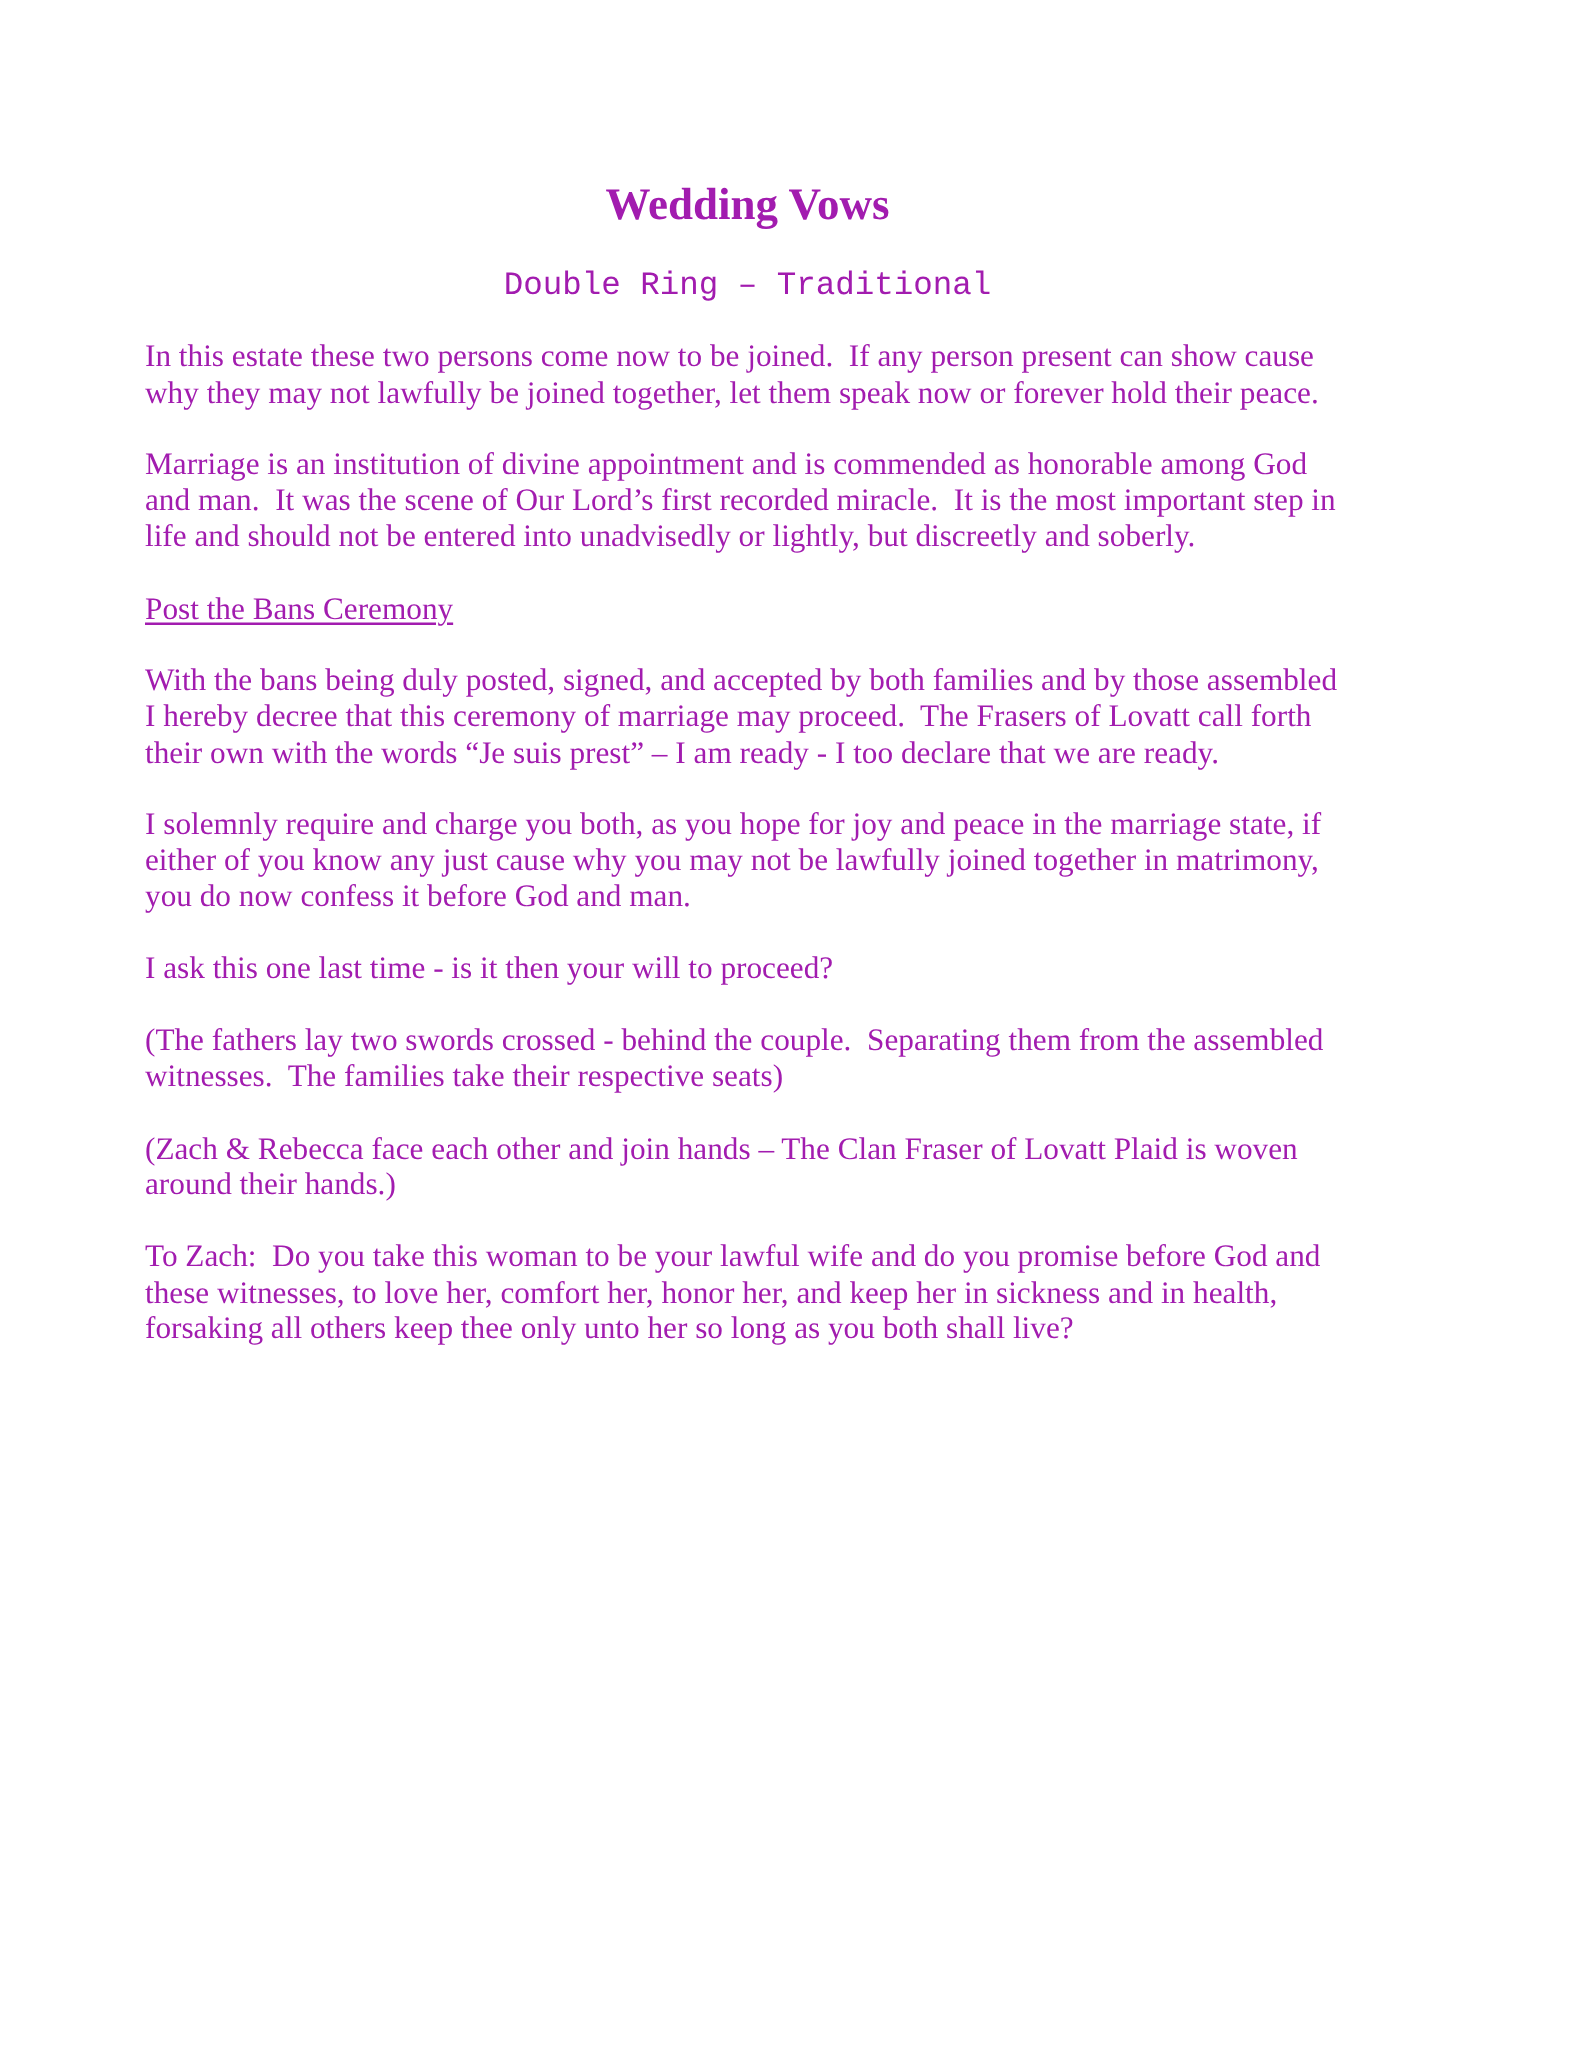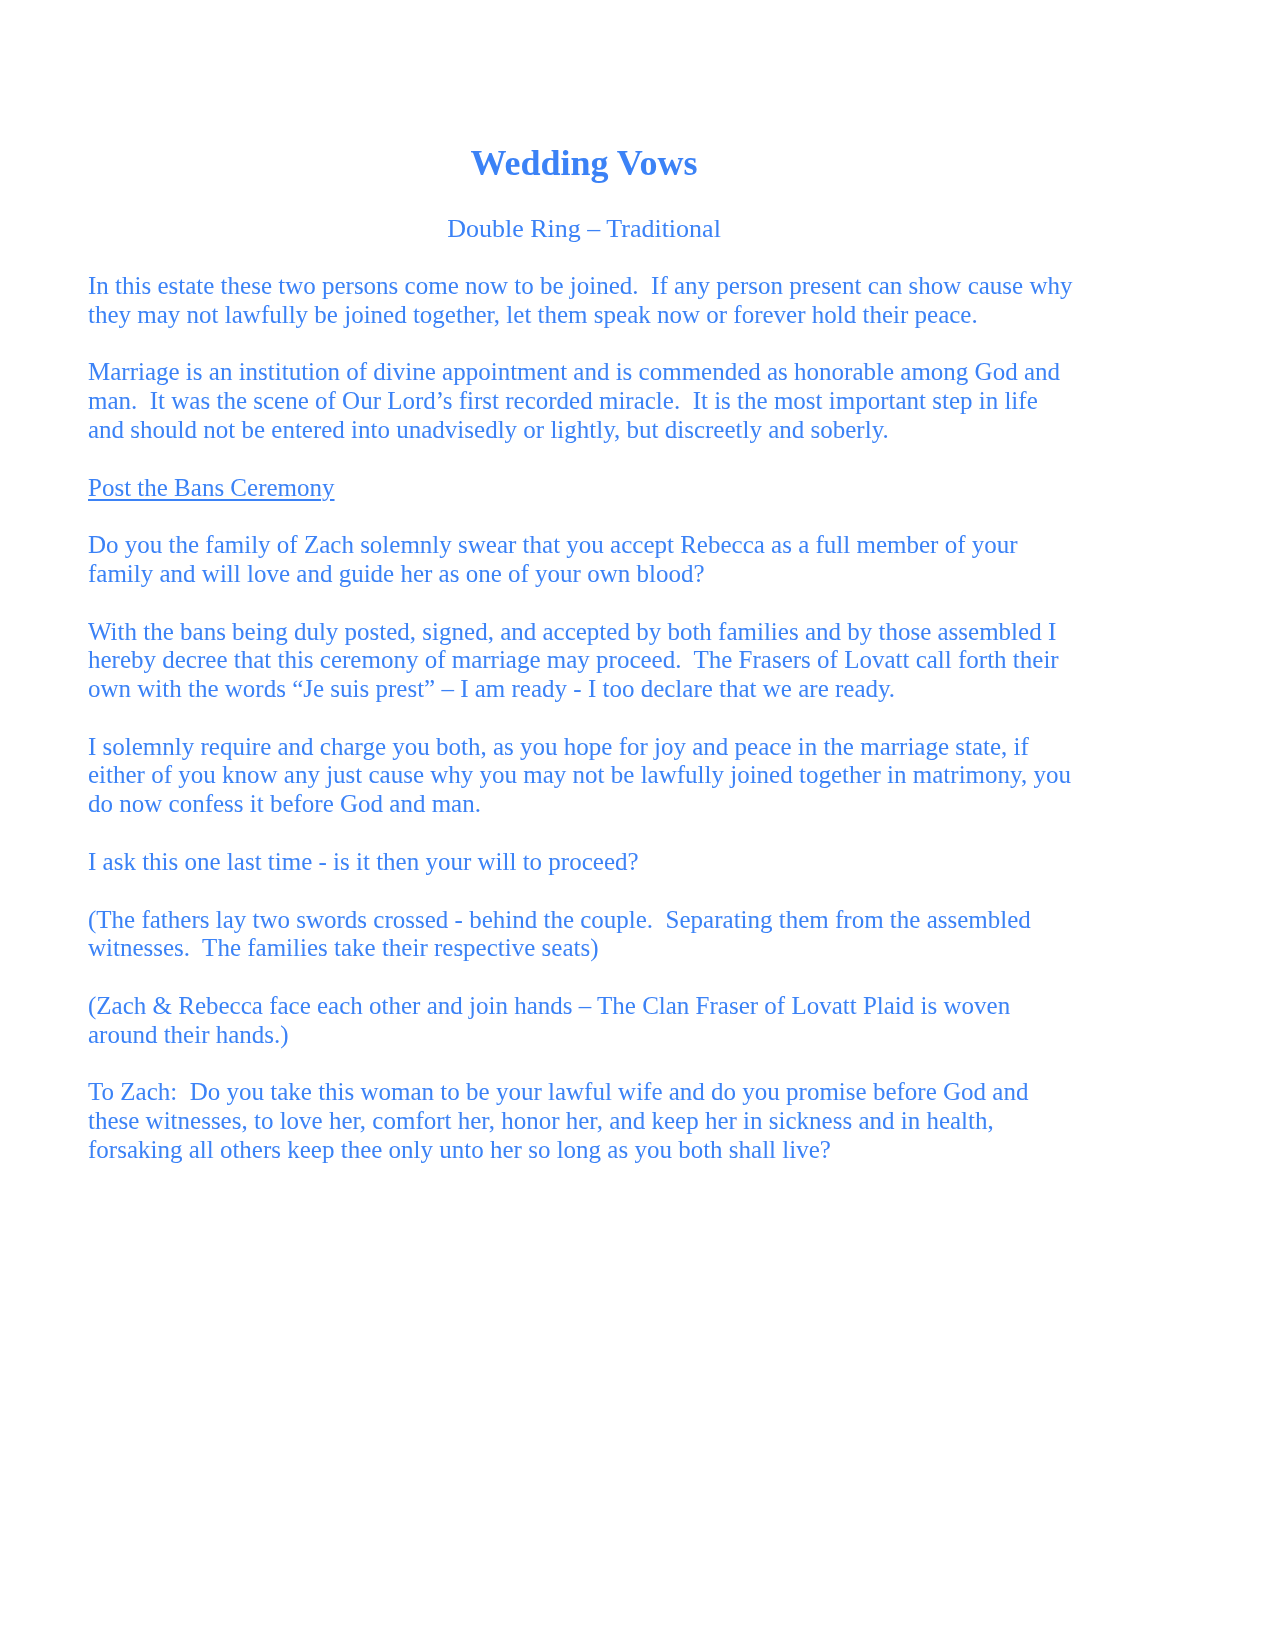--- a/index.html
+++ b/index.html
@@ -1,38 +1,39 @@
 <!DOCTYPE html>
 <html><head>
 <meta charset="utf-8">
 <style>
   html, body { margin: 0; padding: 0; background: #ffffff; }
   .page {
     width: 1275px;
     height: 1650px;
     box-sizing: border-box;
     background: #ffffff;
-    color: #3b82f6;
+    color: #a21caf;
     font-family: "Liberation Serif", "DejaVu Serif", serif;
-    padding: 142px 195px 0 88px;
+    padding: 142px 195px 0 116px;
     overflow: hidden;
   }
   .doc-title {
     font-size: 36px;
     line-height: 42px;
     font-weight: bold;
     text-align: center;
     margin: 0;
   }
   .doc-subtitle {
     font-size: 26px;
     line-height: 29px;
     font-weight: normal;
     text-align: center;
     margin: 30px 0 0 0;
+    font-family: Liberation Mono, monospace;
   }
   .section-heading {
     font-size: 25px;
     line-height: 28.7px;
     font-weight: normal;
     text-decoration: underline;
     text-decoration-thickness: 2px;
     text-underline-offset: 3px;
     margin: 29px 0 0 0;
   }
@@ -54,21 +55,20 @@
   <p class="doc-subtitle">Double Ring – Traditional</p>
 
   <p class="body-par">In this estate these two persons come now to be joined.  If any person present can show cause why they may not lawfully be joined together, let them speak now or forever hold their peace.</p>
 
   <p class="body-par">Marriage is an institution of divine appointment and is commended as honorable among God and man.  It was the scene of Our Lord’s first recorded miracle.  It is the most important step in life and should not be entered into unadvisedly or lightly, but discreetly and soberly.</p>
 
   <h2 class="section-heading">Post the Bans Ceremony</h2>
 
 
 
-  <p class="body-par">Do you the family of Zach solemnly swear that you accept Rebecca as a full member of your family and will love and guide her as one of your own blood?</p>
 
 
   <p class="body-par"><span>With the bans being duly posted, signed, and accepted by both families and by those assembled I hereby decree that this ceremony of marriage may proceed.  The Frasers of Lovatt call forth their own with the words “Je suis prest” – </span><span class="run-bold">I am ready -</span><span> I too declare that we are ready.</span></p>
 
   <p class="body-par">I solemnly require and charge you both, as you hope for joy and peace in the marriage state, if either of you know any just cause why you may not be lawfully joined together in matrimony, you do now confess it before God and man.</p>
 
   <p class="body-par">I ask this one last time - is it then your will to proceed?</p>
 
   <p class="body-par bold">(The fathers lay two swords crossed - behind the couple.  Separating them from the assembled witnesses.  The families take their respective seats)</p>
 

